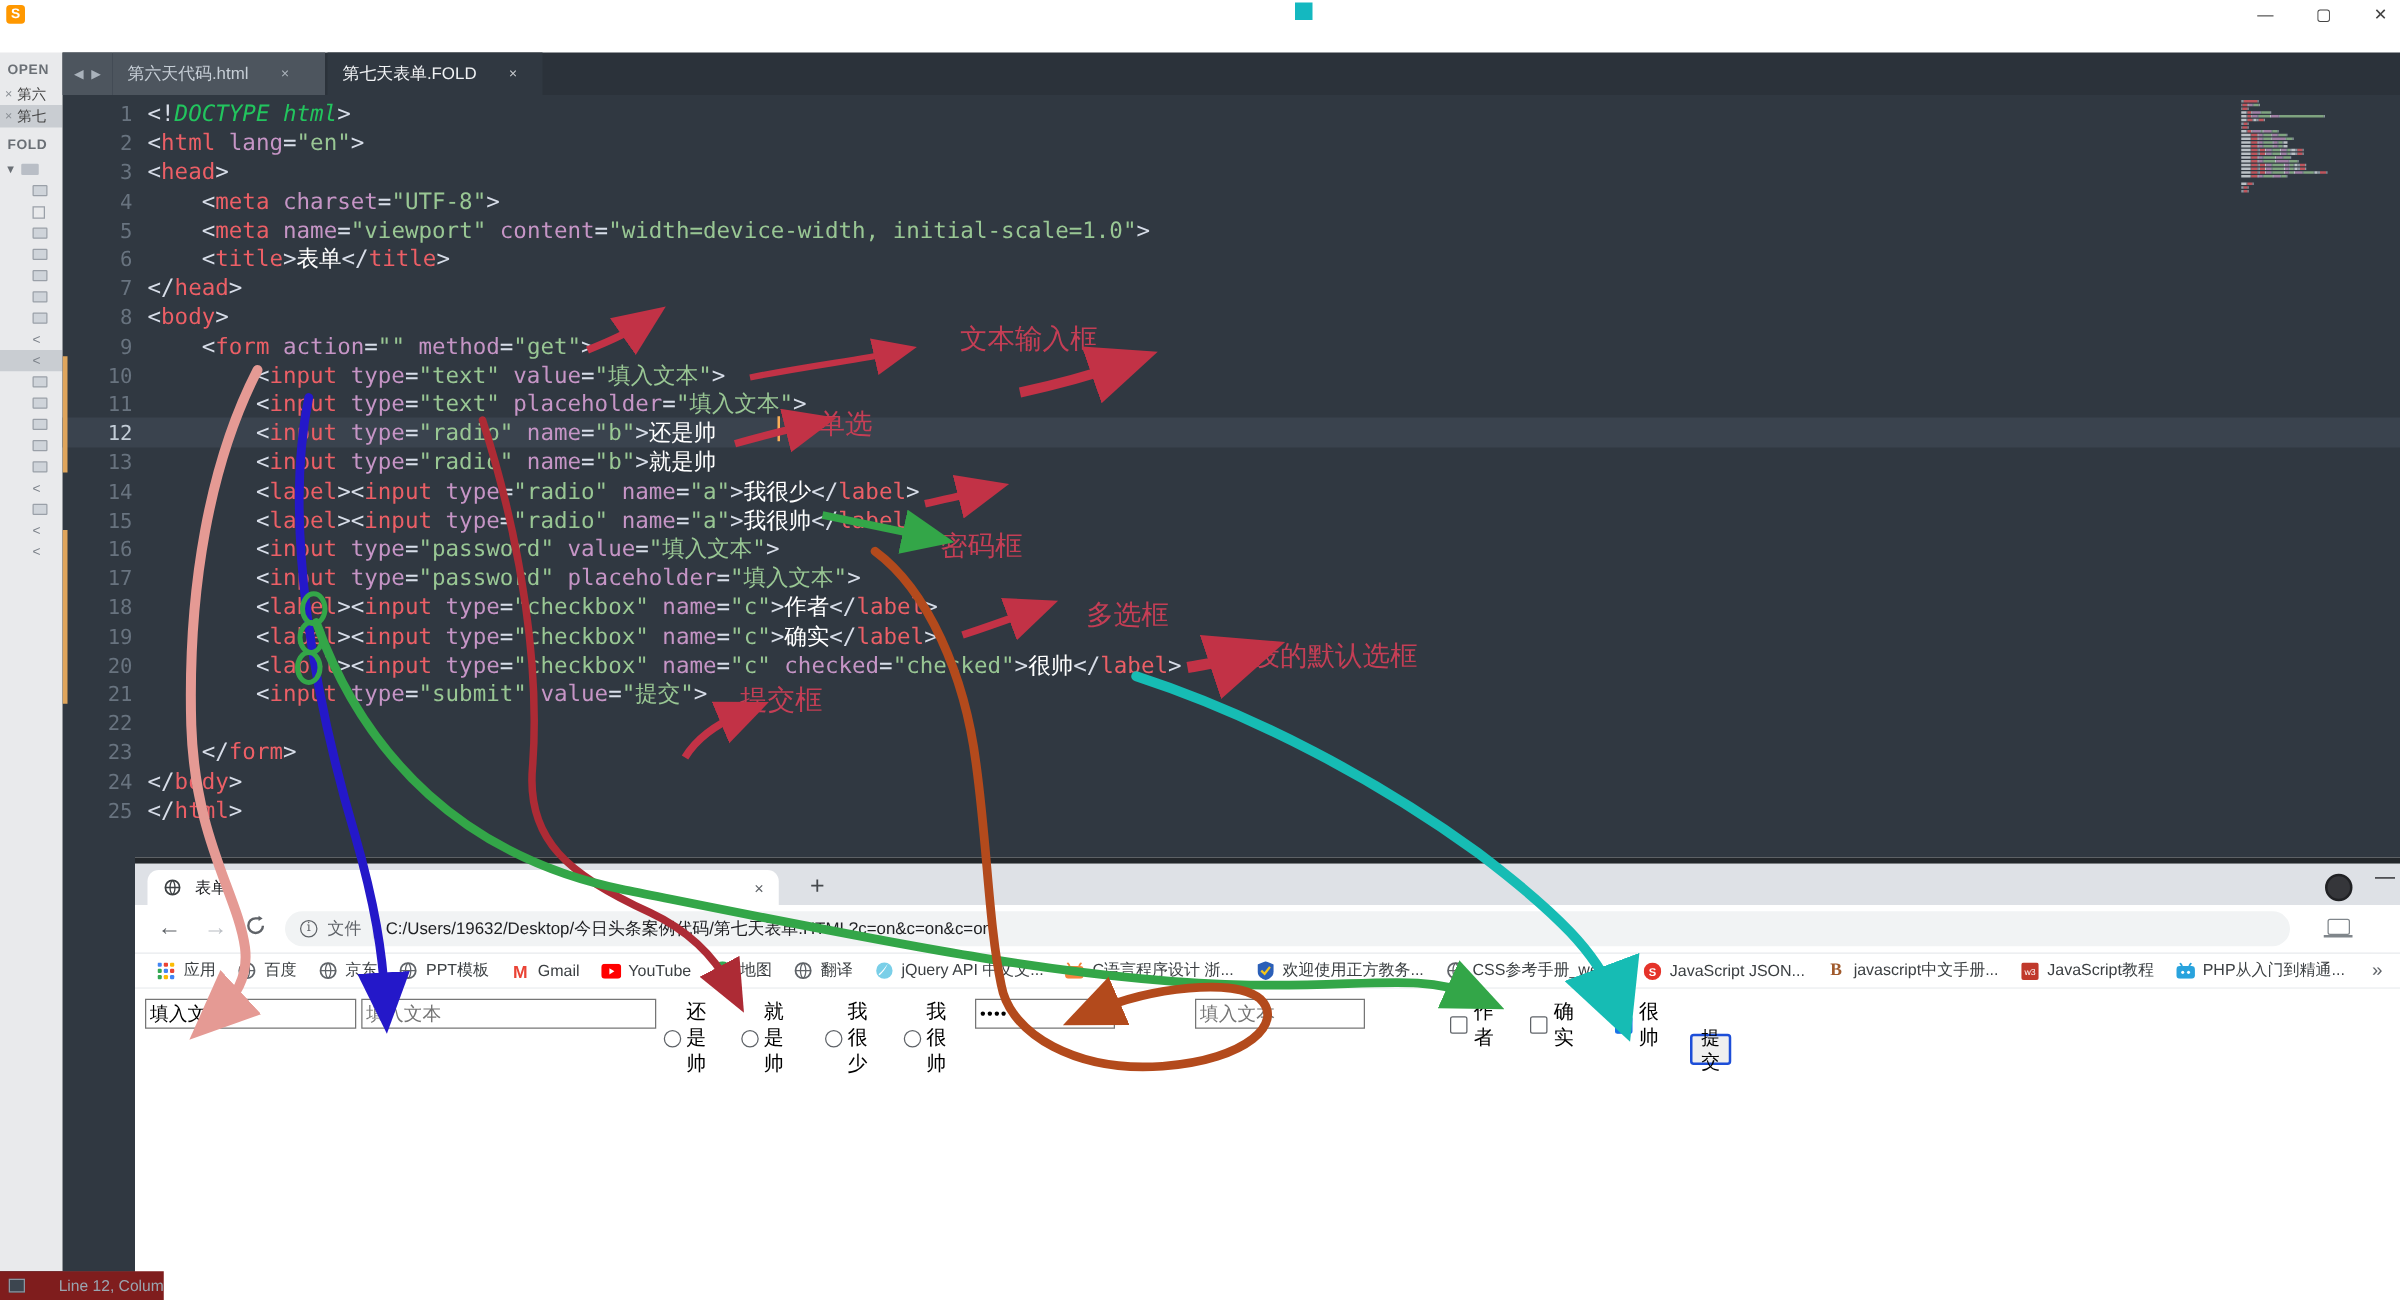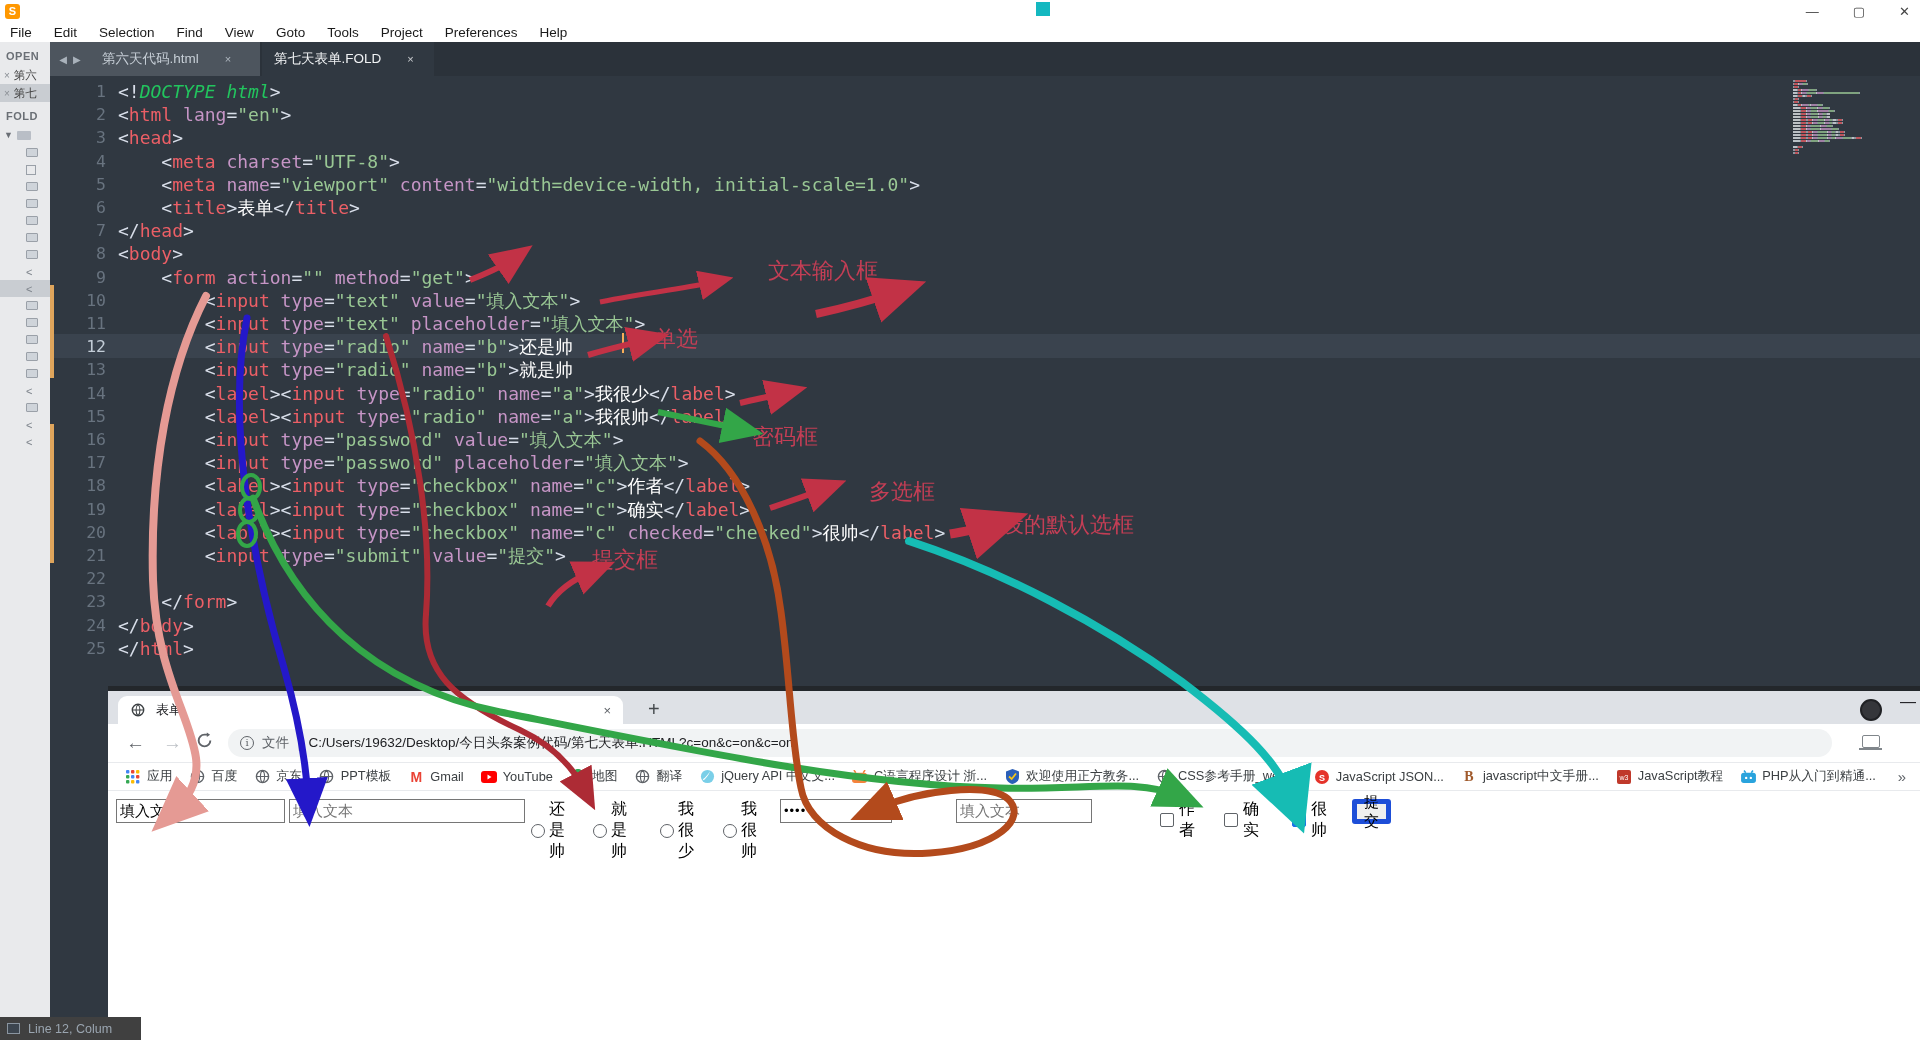--- a/index.html
+++ b/index.html
@@ -45,22 +45,22 @@
   .gut { position:absolute; left:0; width:56px; text-align:right; color:#68737f; font-size:16.5px; }
   .code-line .src { position:absolute; left:68px; }
   .cp { color:#d8dee9; } .ct { color:#ec5f66; } .cti { color:#22c55e; font-style:italic; }
   .ca { color:#c695c6; } .cs { color:#99c794; } .cx { color:#ffffff; }
   .caret { position:absolute; width:2px; height:20px; background:#f9ae58; }
   #minimap { position:absolute; right:32px; top:4px; width:95px; }
   #minimap .mrow { height:2px; margin-bottom:1px; display:flex; }
   #minimap .mrow span { height:2px; display:block; opacity:.75; }
 
   .statusbar-under { position:absolute; left:0; top:1017px; width:1920px; height:23px; background:#2b323a; z-index:1; }
-  .statuschip { position:absolute; left:0; top:1017px; width:141px; height:23px; background:#404040;
-    z-index:6; display:flex; align-items:center; color:#9aa5b0; font-size:12.5px; white-space:nowrap; overflow:hidden; }
+  .statuschip { position:absolute; left:0; top:1017px; width:131px; height:23px; background:#7f1d1d;
+    z-index:6; display:flex; align-items:center; color:#9aa5b0; font-size:12.5px; white-space:nowrap; overflow:hidden;justify-content:space-between; }
   .statuschip .sic { width:13px; height:11px; border:1px solid #8a95a0; margin:0 8px 0 7px; background:#3c454f; }
 
   
   .browser { position:absolute; left:108px; top:686px; width:1812px; height:354px; z-index:5; background:#fff; }
   .b-topedge { position:absolute; left:0; top:0; width:1812px; height:5px; background:#23272b; }
   .b-tabstrip { position:absolute; left:0; top:5px; width:1812px; height:33px; background:#dee1e6; }
   .b-tab { position:absolute; left:10px; top:5px; width:505px; height:28px; background:#fff;
     border-radius:9px 9px 0 0; display:flex; align-items:center; font-size:13px; color:#202124; }
   .b-tab .glb { margin:0 10px 0 12px; }
   .b-tab .x { position:absolute; right:12px; color:#5f6368; font-size:13px; }
@@ -92,54 +92,42 @@
   
   .formrow { position:absolute; left:8px; top:8px; height:26px; font-size:16px; color:#000; }
   .fitem { position:absolute; top:0; display:flex; align-items:center; }
   .finput { height:24px; border:1px solid #767676; background:#fff; font-size:15px; padding:0 3px;
     display:flex; align-items:center; white-space:nowrap; overflow:hidden; }
   .ph { color:#757575; }
   .pwdots { letter-spacing:1px; font-size:13px; line-height:24px; }
   .rdo { width:14px; height:14px; border:1.5px solid #5f6368; border-radius:50%; background:#fff; margin-right:4px; flex:none; }
   .cbx { width:14px; height:14px; border:1.5px solid #5f6368; border-radius:2px; background:#fff; margin-right:5px; flex:none; }
   .cbx.on { background:#1a73e8; border-color:#1a73e8; color:#fff; font-size:12px; line-height:13px; text-align:center; }
-  .fbtn { height:25px; padding:0 7px; background:#efefef; border:5px solid #1d4ed8; border-radius:3px;
-    font-size:15px; display:flex; align-items:center; }
+  .fbtn { height:25px; padding:0 7px; background:#efefef; border:2px solid #1d4ed8; border-radius:3px;
+    font-size:15px; display:flex; align-items:center;margin-top:28px; }
 
   
   .annsvg { position:absolute; left:0; top:0; width:1920px; height:1040px; z-index:9; pointer-events:none; }
   .anote { position:absolute; z-index:8; font-family:"DejaVu Serif", serif; color:#c43e55;
     font-size:22px; white-space:nowrap; pointer-events:none; }
   .teal-square { position:absolute; left:1036px; top:2px; width:14px; height:14px; background:#14b8c0; z-index:12; }
 </style>
 </head>
 <body>
 
 <div id="screen">
 
   <div class="titlebar">
     <div class="st-logo">S</div>
     <div class="win-controls">
       <span>—</span>
       <span>▢</span>
       <span>✕</span>
     </div>
   </div>
-  <div class="menubar" id="menubar">
-      <span>File</span>
-      <span>Edit</span>
-      <span>Selection</span>
-      <span>Find</span>
-      <span>View</span>
-      <span>Goto</span>
-      <span>Tools</span>
-      <span>Project</span>
-      <span>Preferences</span>
-      <span>Help</span>
-    </div>
 
   <div class="sb">
     <div class="sb-label">OPEN</div>
     <div id="openfiles">
         <div class="open-file">
           <span class="x">×</span>
           <span>第六</span>
         </div>
         <div class="open-file sel">
           <span class="x">×</span>

